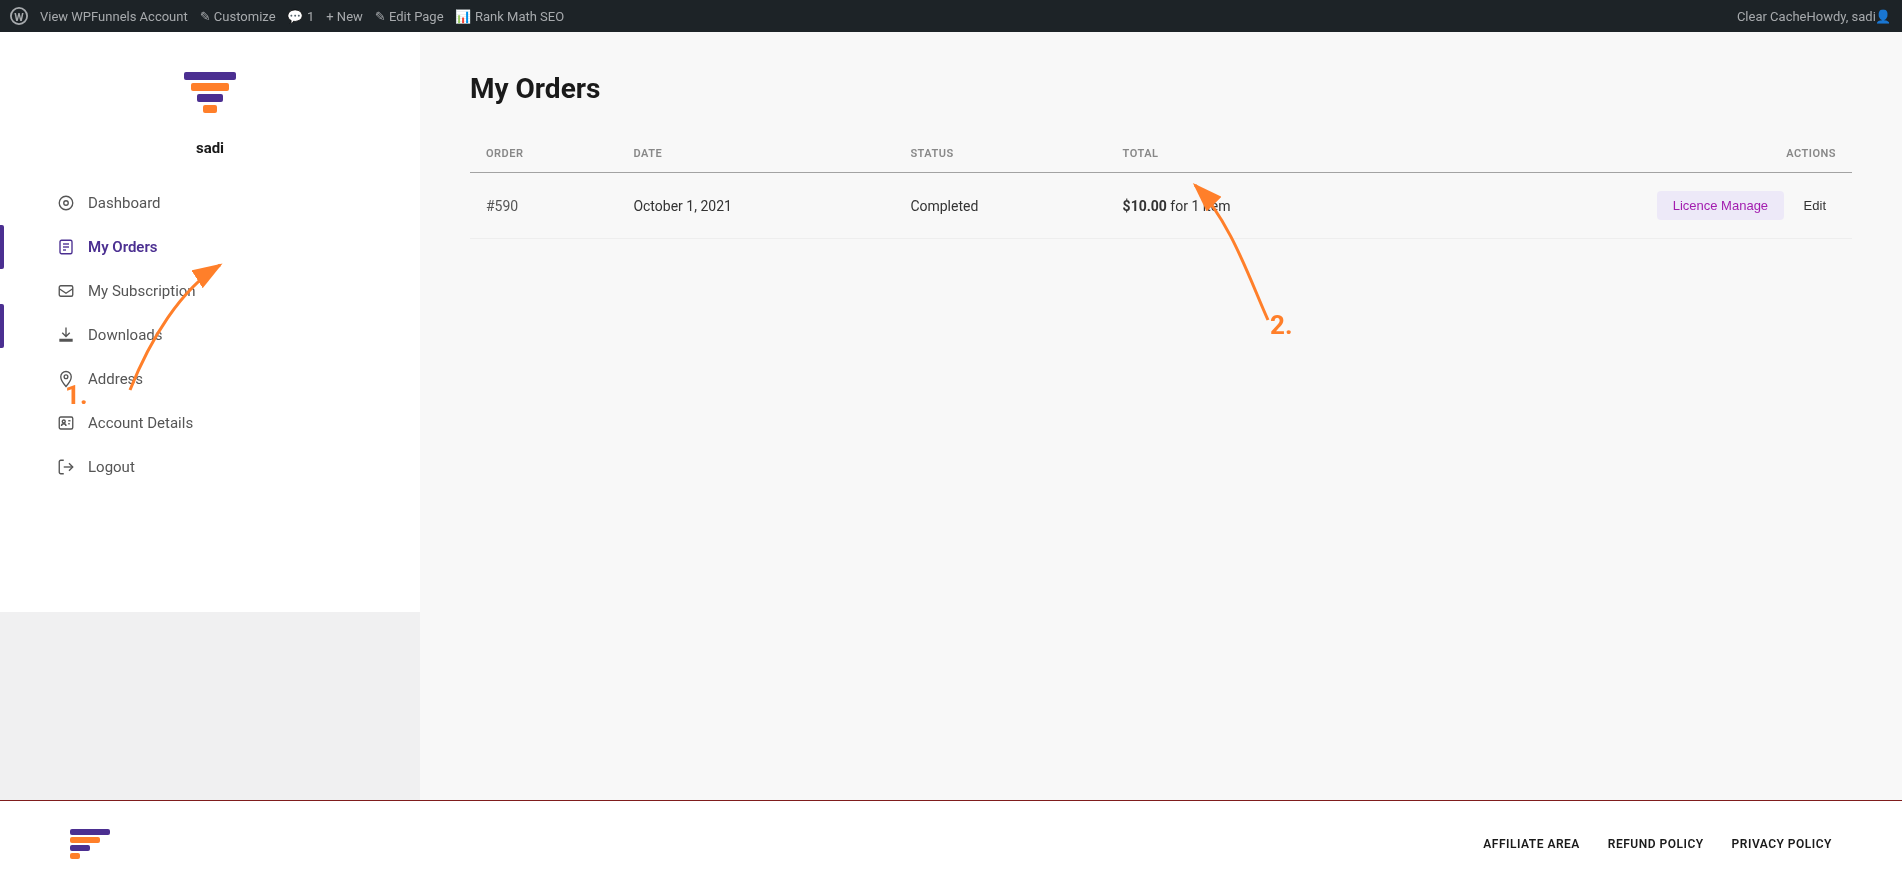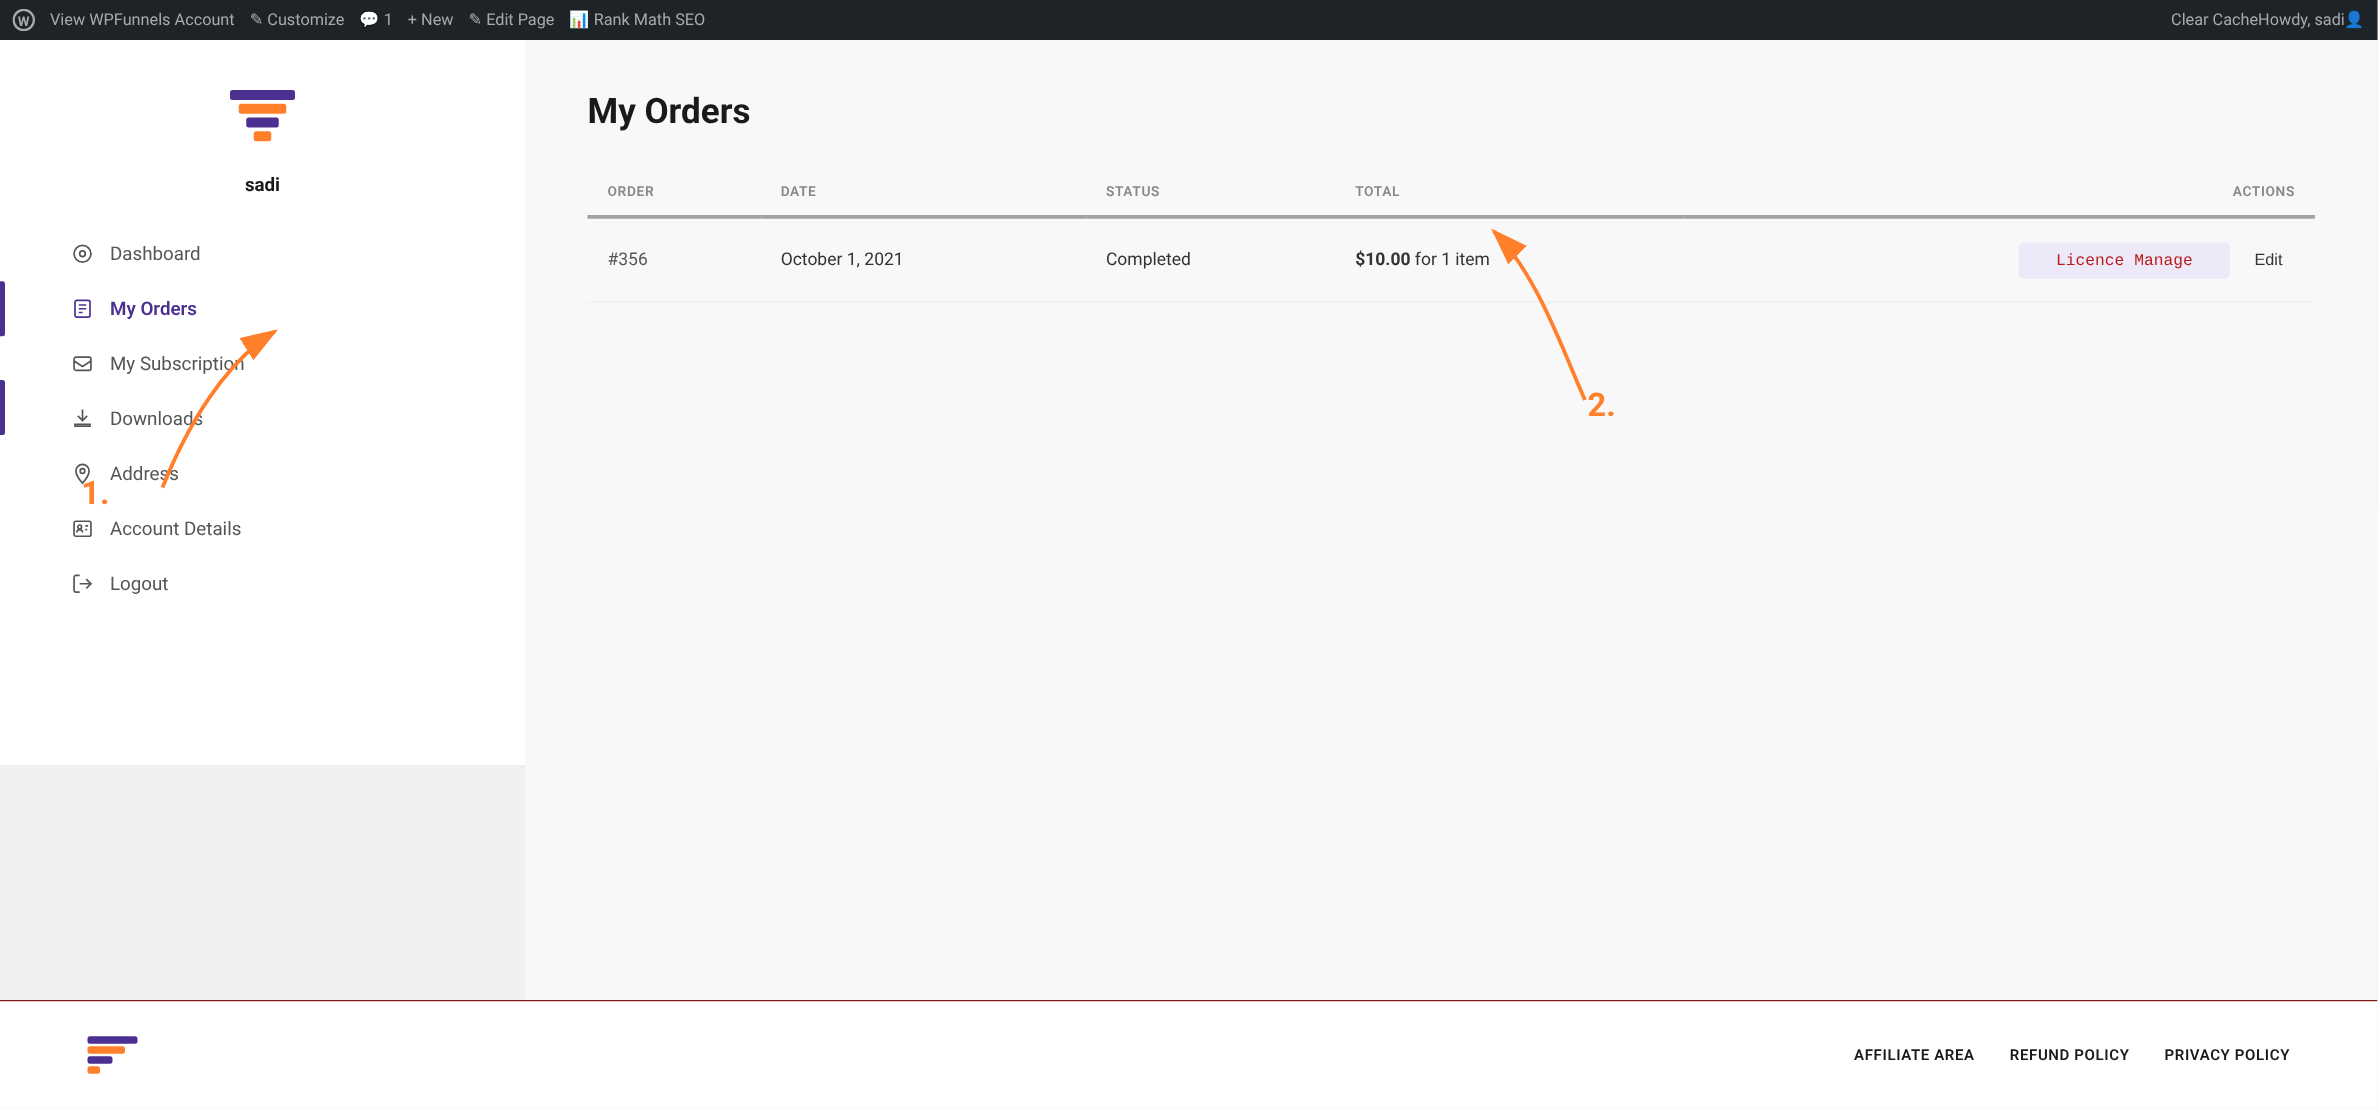--- a/index.html
+++ b/index.html
@@ -160,21 +160,21 @@
       margin-bottom: 30px;
     }
 
     
     .orders-table {
       width: 100%;
       border-collapse: collapse;
       background: transparent;
     }
     .orders-table thead tr {
-      border-bottom: 3px solid #a3a3a3;
+      border-bottom: 1px solid #a3a3a3;
     }
     .orders-table th {
       font-size: 11px;
       font-weight: 600;
       color: #888;
       letter-spacing: 0.5px;
       text-transform: uppercase;
       padding: 12px 16px;
       text-align: left;
     }
@@ -191,28 +191,27 @@
     .order-id {
       color: #555;
       font-size: 14px;
     }
     .order-total-bold {
       font-weight: 700;
     }
 
     .btn-licence {
       background: #ede9f8;
-      color: #b91c1c;
+      color: #a21caf;
       border: none;
-      padding: 7px 30px;
+      padding: 7px 16px;
       border-radius: 4px;
       font-size: 13px;
       cursor: pointer;
       font-weight: 500;
-      font-family: Liberation Mono, monospace;
     }
     .btn-view {
       background: none;
       border: none;
       color: #333;
       font-size: 13px;
       cursor: pointer;
       padding: 7px 10px;
       margin-left: 6px;
     }
@@ -410,21 +409,21 @@
             <th>ORDER</th>
             <th>DATE</th>
             <th>STATUS</th>
             <th>TOTAL</th>
             <th>ACTIONS</th>
           </tr>
         </thead>
         <tbody>
           <tr class="table-row">
             <td>
-              <span class="order-id">#356</span>
+              <span class="order-id">#590</span>
             </td>
             <td>October 1, 2021</td>
             <td>Completed</td>
             <td>
               <span class="order-total-bold">$10.00</span>
               <span>for 1 item</span>
             </td>
             <td>
               <button class="btn-licence">Licence Manage</button>
               <button class="btn-view">Edit</button>

